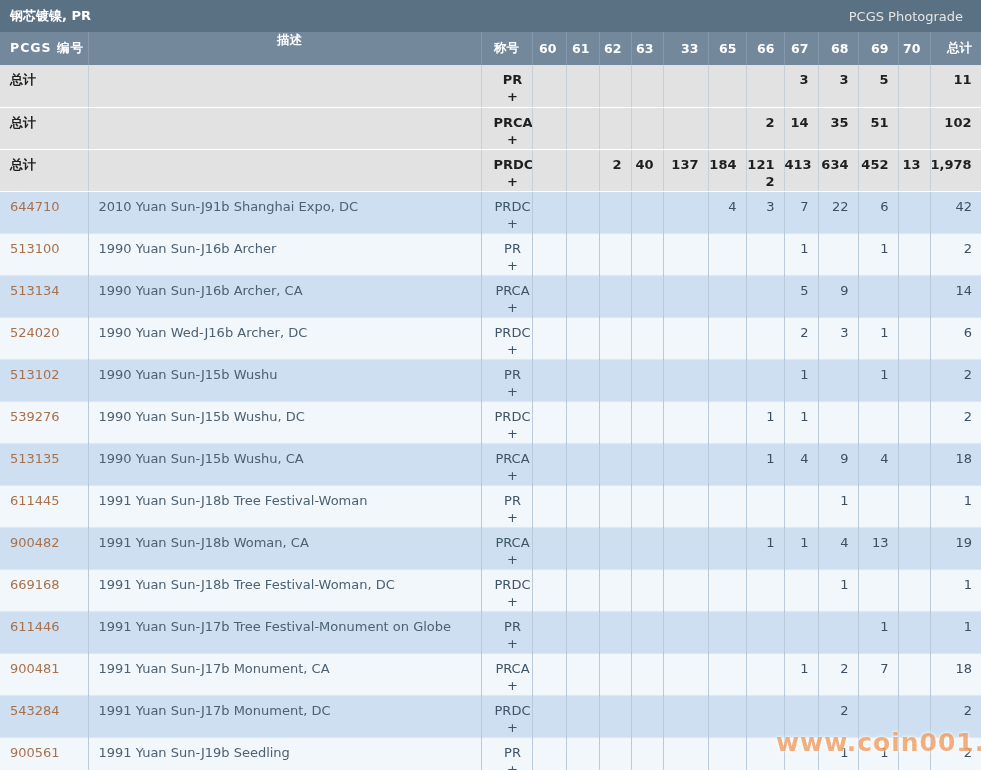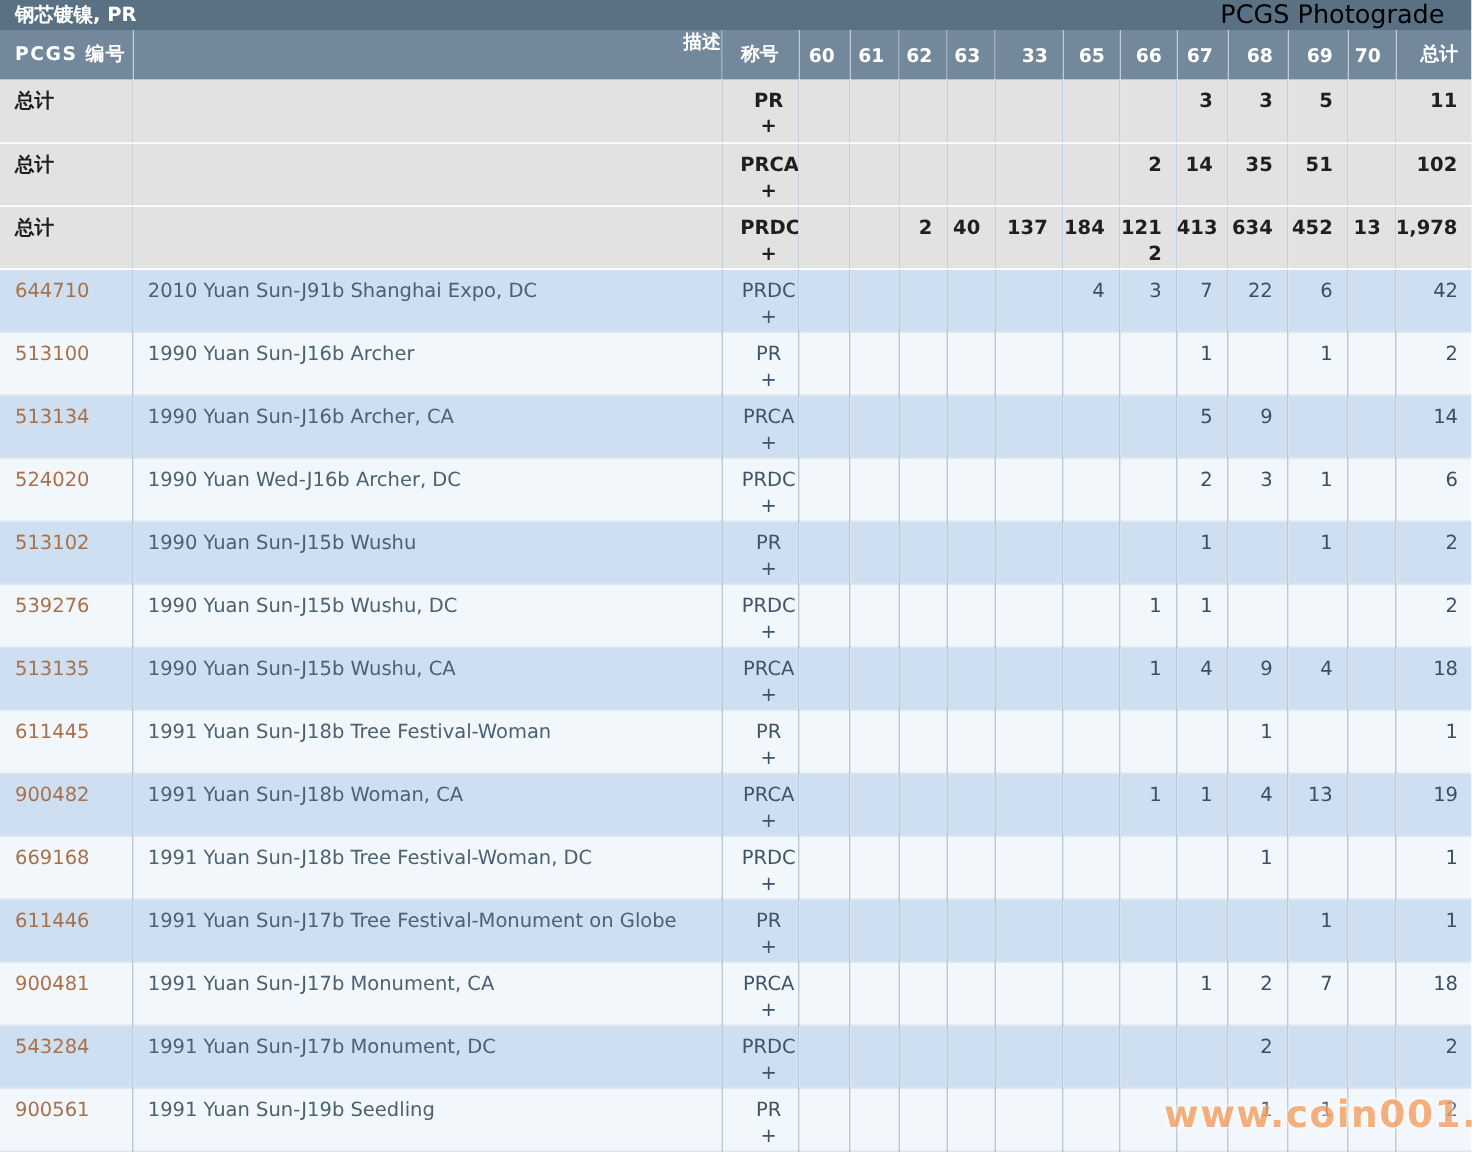--- a/index.html
+++ b/index.html
@@ -4,36 +4,36 @@
 <style>
   * { box-sizing: border-box; }
   html, body { margin: 0; padding: 0; }
   body {
     width: 981px; height: 770px; overflow: hidden; position: relative;
     background: #fff;
     font-family: "DejaVu Sans", "Liberation Sans", sans-serif;
   }
   
   .topbar {
-    height: 20px; background: #5a7183;
+    height: 32px; background: #5a7183;
     display: flex; align-items: center; justify-content: space-between;
     padding: 0 18px 0 10px;
   }
   .topbar .title { color: #ffffff; font-weight: bold; font-size: 13px; }
-  .topbar .pg-link { color: #000000; font-size: 17px; text-decoration: none; cursor: pointer; }
+  .topbar .pg-link { color: #e5e5e5; font-size: 13px; text-decoration: none; cursor: pointer; }
 
   
   table { border-collapse: collapse; table-layout: fixed; width: 981px; }
   thead th {
     background: #74889c; color: #ffffff; font-size: 12.5px; font-weight: bold;
     height: 26px; padding: 0 9px 0 0; border-right: 1px solid #8699ac;
     text-align: right; white-space: nowrap; overflow: hidden;
   }
   thead th.h-id   { text-align: left; padding: 0 0 0 10px; letter-spacing: 1px; }
-  thead th.h-desc { text-align: right; padding: 0 0 16px 10px; }
+  thead th.h-desc { text-align: center; padding: 0 0 16px 10px; }
   thead th.h-desig{ text-align: center; padding: 5px; }
   thead th:last-child { border-right: none; }
 
   tbody tr { height: 42px; }
   tbody td {
     vertical-align: top; font-size: 13px; line-height: 17px;
     padding: 6px 9px 0 0; border-right: 1px solid #b9cbdb;
     border-bottom: 1px solid rgba(150,175,198,0.30);
     overflow: hidden; white-space: nowrap;
   }

